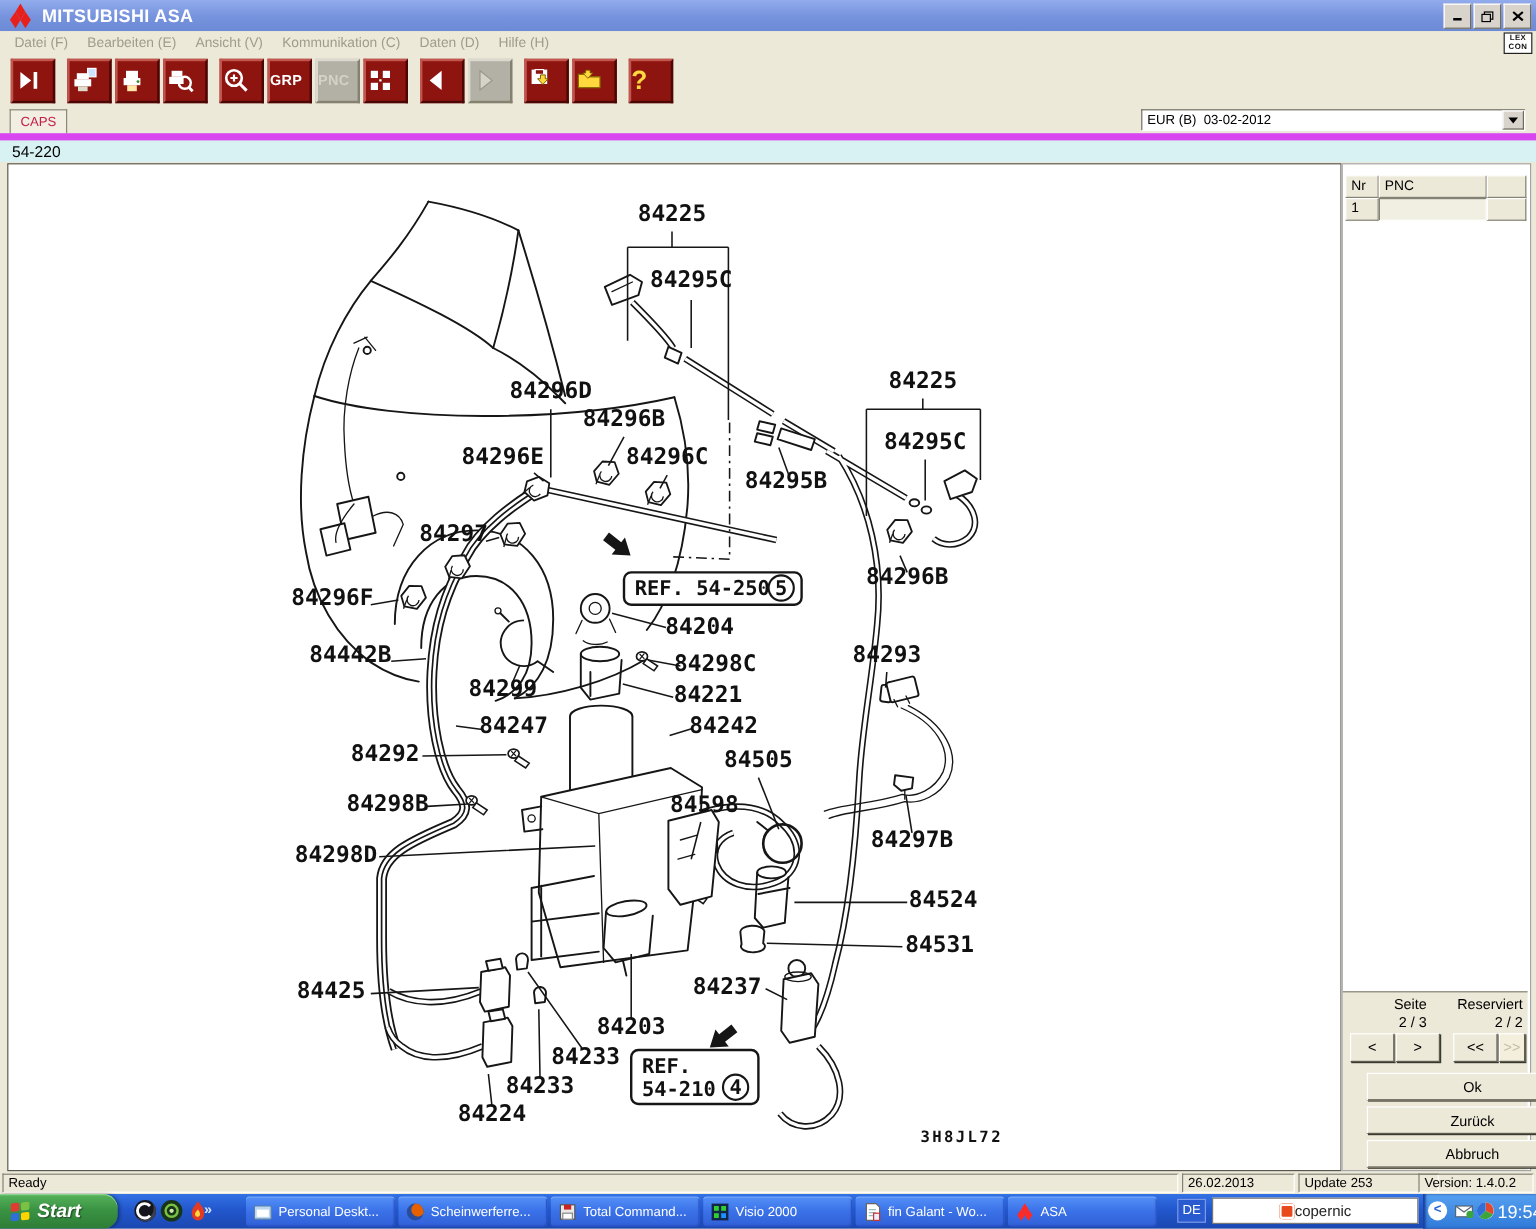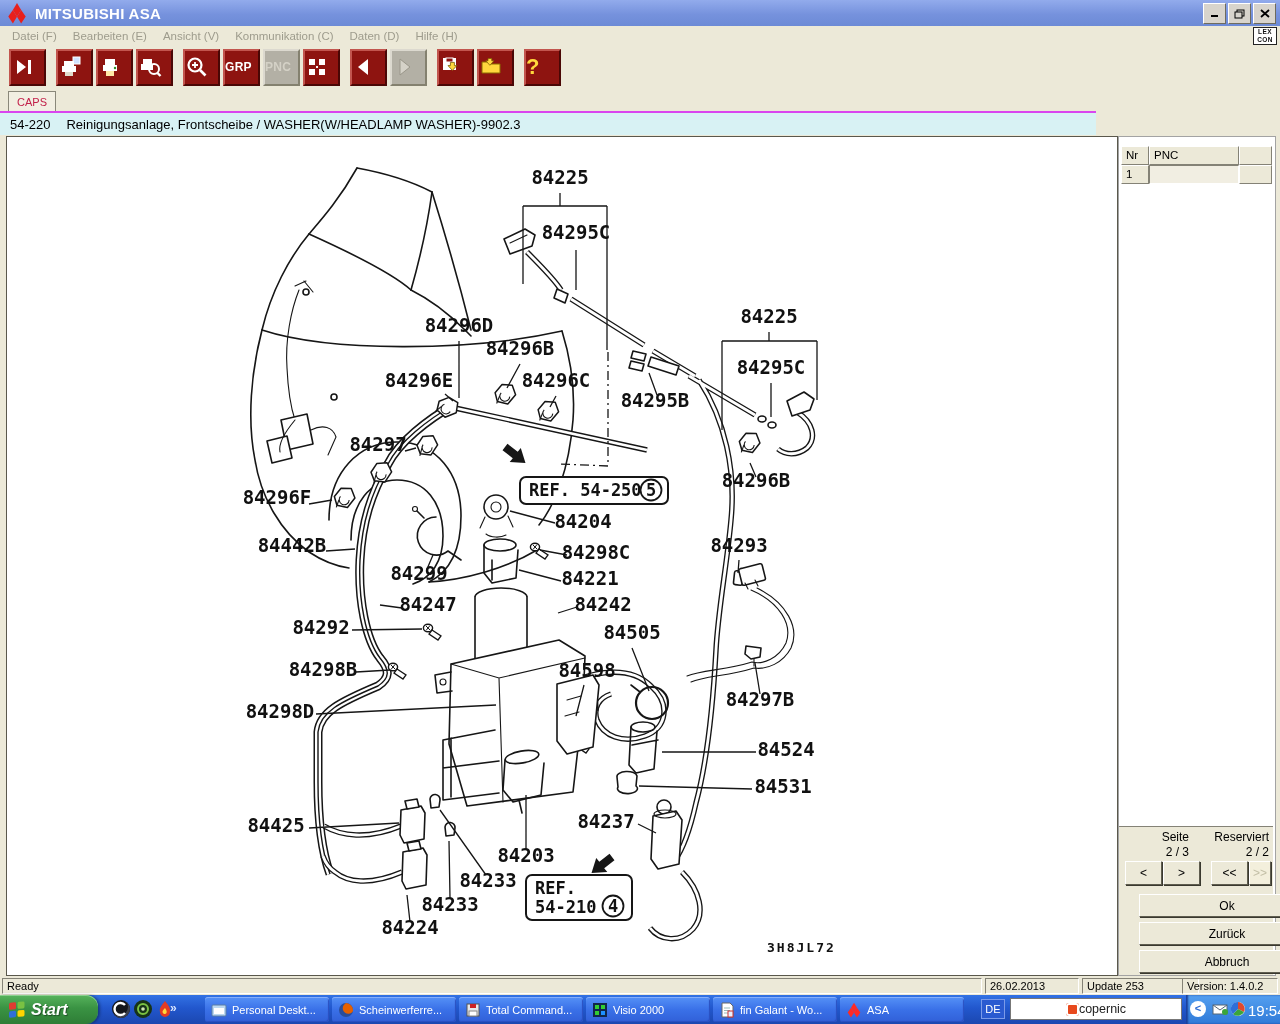--- a/index.html
+++ b/index.html
@@ -32,21 +32,21 @@
   .tab{position:absolute;left:8px;top:2px;width:46px;height:20px;background:#f2efe2;
     border:1px solid #8a887a;border-bottom:none;color:#c22049;font-size:11px;
     display:flex;align-items:center;justify-content:center}
   .combo{position:absolute;left:951px;top:2px;width:320px;height:18px;background:#fff;
     border:1px solid;border-color:#6e6b5e #fff #fff #6e6b5e;display:flex;align-items:center;box-sizing:border-box}
   .combo-text{font-size:11px;padding-left:4px;white-space:pre;color:#000}
   .combo-btn{margin-left:auto;width:16px;height:14px;background:#d8d4cc;border:1px solid;
     border-color:#fff #6e6b5e #6e6b5e #fff;display:flex;align-items:center;justify-content:center}
   .arrow-down{width:0;height:0;border-left:4px solid transparent;border-right:4px solid transparent;border-top:5px solid #000}
   
-  .pathrow{left:0;top:111px;width:1096px;height:24px;background:#d8f2f4;border-top:2px solid #d946ef;
+  .pathrow{left:0;top:111px;width:1280px;height:24px;background:#d8f2f4;border-top:6px solid #d946ef;
     display:flex;align-items:center;font-size:13px;color:#000;padding-left:10px;box-sizing:border-box}
   .crumb-title{margin-left:16px}
   
   .main{left:0;top:135px;width:1280px;height:842px;background:#ece9d8}
   .canvas{position:absolute;left:6px;top:1px;width:1110px;height:838px;background:#fff;border:1px solid #5a584c}
   .panel{position:absolute;left:1118px;top:1px;width:156px;height:838px;background:#fff;border:1px solid #a3a3a3}
   .ptable{position:absolute;left:2px;top:9px;display:flex;flex-direction:column}
   .trow{display:flex}
   .th,.td{height:19px;box-sizing:border-box;font-size:11.5px;padding:2px 4px;border:1px solid;
     border-color:#fff #848276 #848276 #fff;background:#ece9d8;color:#000}
@@ -228,25 +228,30 @@
   <div class="tb-gap"></div>
   <button class="tb">
     <span class="help-label">?</span>
   </button>
 </div>
 
 <div class="abs tabrow">
   <div class="tab">
     <span>CAPS</span>
   </div>
+  <div class="combo">
+    <span class="combo-text">EUR (B)  03-02-2012</span>
+    <div class="combo-btn">
+      <div class="arrow-down"></div>
+    </div>
+  </div>
 </div>
 
 <div class="abs pathrow">
   <span>54-220</span>
-  <span class="crumb-title">Reinigungsanlage, Frontscheibe / WASHER(W/HEADLAMP WASHER)-9902.3</span>
 </div>
 
 <div class="abs main">
 
   <div class="canvas">
     <svg width="1110" height="838" viewBox="8 137 1110 838">
       <defs>
         <g id="clip">
           <path d="M2,8 L10,1 L20,3 L22,13 L13,21 L3,17 Z" fill="#fff" stroke="#161616" stroke-width="1.5" stroke-linejoin="round"></path>
           <path d="M8,9 a5,5 0 1 0 8,5" fill="none" stroke="#161616" stroke-width="1.1"></path>

